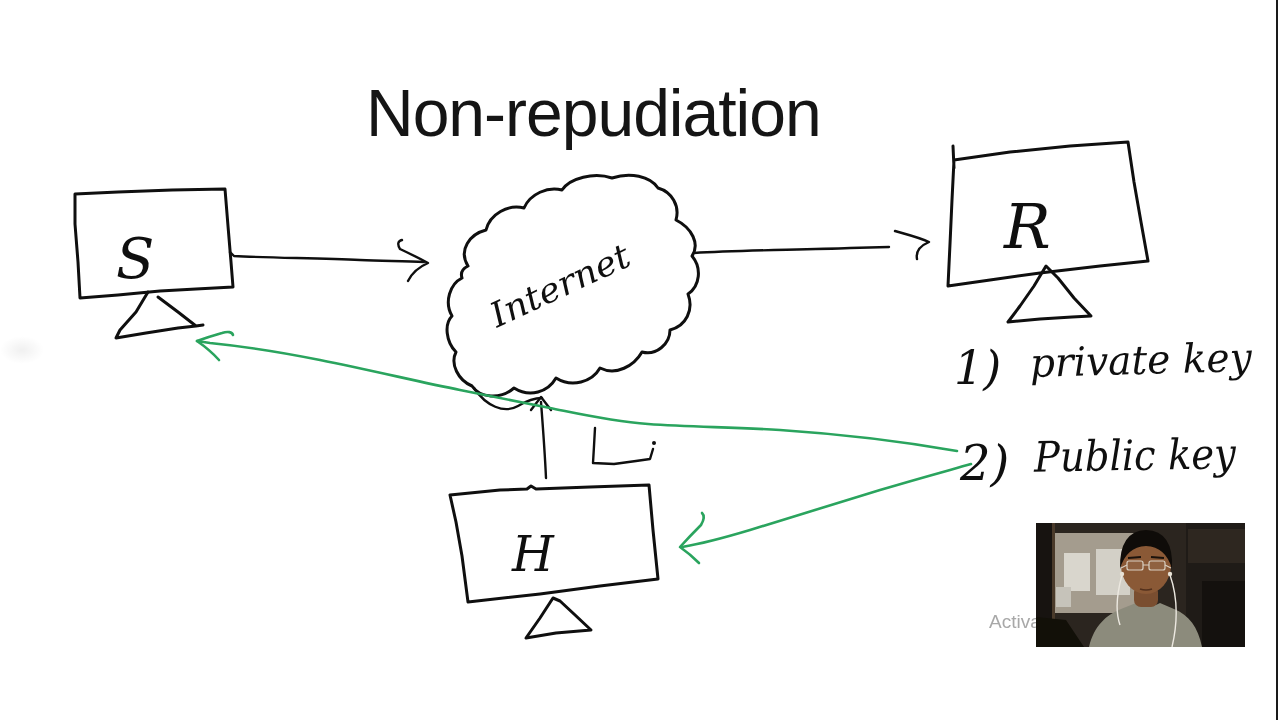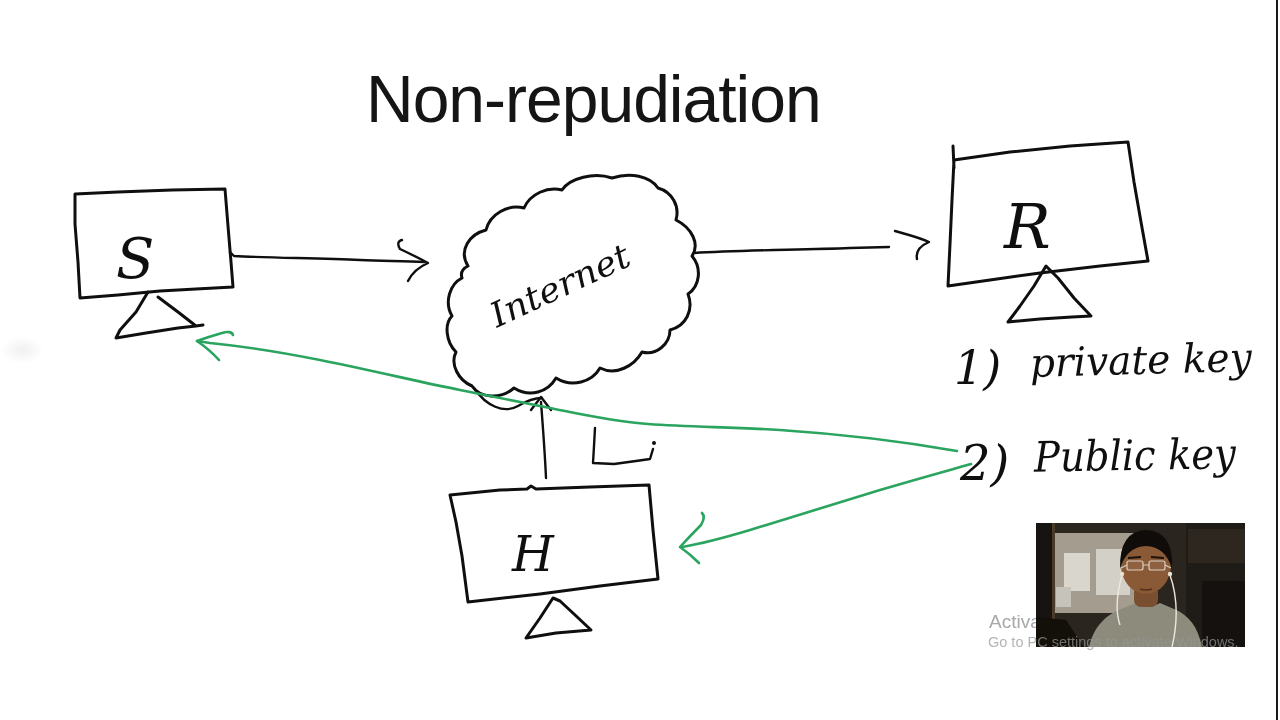--- a/index.html
+++ b/index.html
@@ -1,18 +1,18 @@
 <!DOCTYPE html>
 <html><head>
 <meta charset="utf-8">
 <style>
   html,body{margin:0;padding:0;background:#ffffff;}
   .stage{position:relative;width:1280px;height:720px;background:#ffffff;overflow:hidden;
          font-family:"Liberation Sans",sans-serif;}
-  .title{position:absolute;left:366px;top:66px;font-size:66px;line-height:1;color:#151515;
+  .title{position:absolute;left:366px;top:80px;font-size:66px;line-height:1;color:#151515;
          letter-spacing:-1px;white-space:nowrap;}
   .diagram-svg{position:absolute;left:0;top:0;width:1280px;height:720px;}
   .ink{stroke:#0f0f0f;stroke-width:3;fill:none;stroke-linecap:round;stroke-linejoin:round;}
   .ink2{stroke:#0f0f0f;stroke-width:2.4;fill:none;stroke-linecap:round;stroke-linejoin:round;}
   .green{stroke:#2aa45e;stroke-width:2.6;fill:none;stroke-linecap:round;stroke-linejoin:round;}
   .hand{fill:#0f0f0f;font-family:"DejaVu Serif",serif;font-style:italic;}
   .webcam{position:absolute;left:1036px;top:523px;width:209px;height:124px;z-index:2;
           background:#2b251f;overflow:hidden;}
   .wm1{position:absolute;left:989px;top:611px;font-size:19px;color:#a8a8a8;z-index:1;
        white-space:nowrap;}
@@ -105,16 +105,15 @@
         <rect x="113" y="38" width="16" height="9" rx="2"></rect>
         <path d="M 107,42 L 113,42 M 91,42 L 85,45 M 129,42 L 135,45" fill="none"></path>
       </g>
       <path d="M 104,66 Q 110,68 116,66" stroke="#53301c" stroke-width="1.6" fill="none"></path>
       <path d="M 134,52 C 141,72 143,94 136,124 M 86,52 C 81,70 79,88 84,102" stroke="#ece8e0" stroke-width="1.4" fill="none"></path>
       <circle cx="134" cy="51" r="2.2" fill="#e8e2d6"></circle>
       <circle cx="86" cy="51" r="2.2" fill="#e8e2d6"></circle>
     </svg>
   </div>
 
-  <div class="wm2">Go to PC settings to activate Windows.</div>
 
   <div class="right-edge"></div>
 </div>
 
 </body></html>

